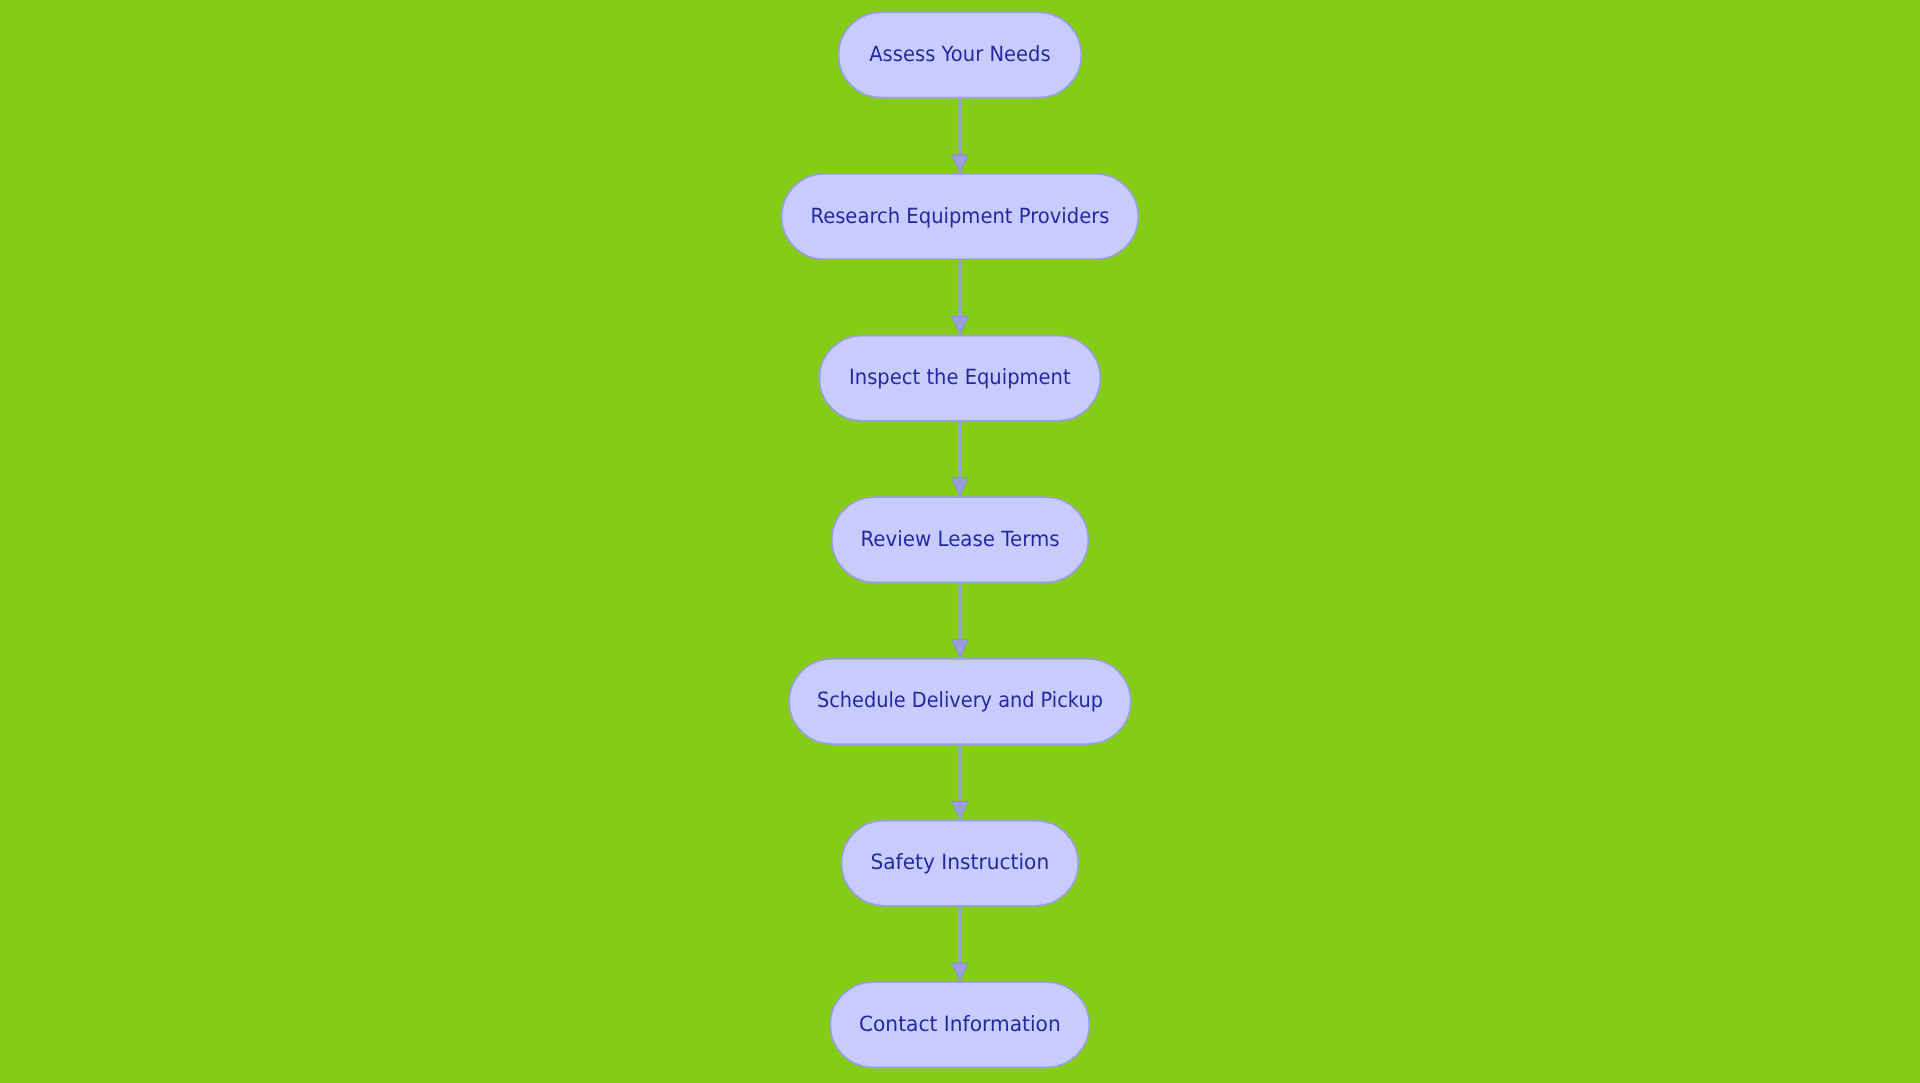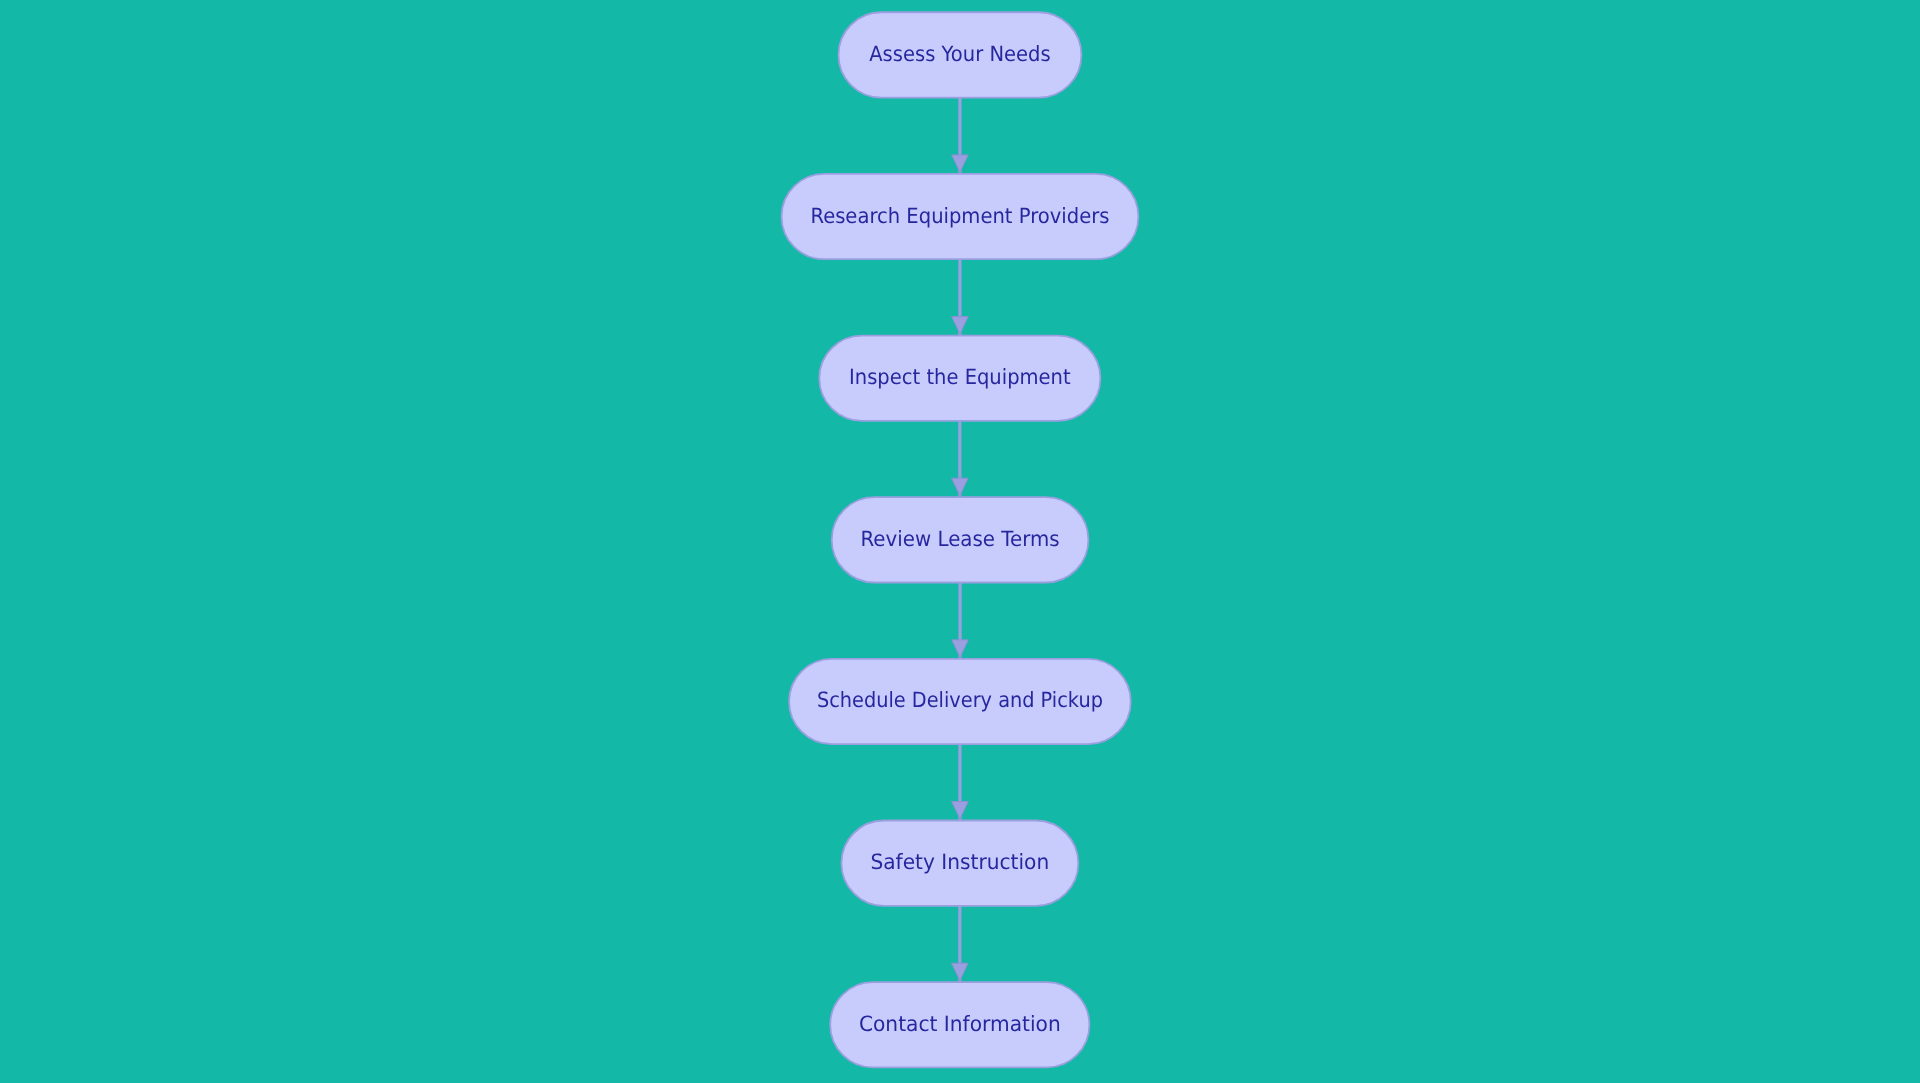--- a/index.html
+++ b/index.html
@@ -8,21 +8,21 @@
     padding: 0;
     background: #ffffff;
     width: 1920px;
     height: 1083px;
     overflow: hidden;
   }
   #flowchart-root {
     position: relative;
     width: 1920px;
     height: 1083px;
-    background: #14b8a6;
+    background: #84cc16;
   }
   #flow-svg {
     display: block;
     width: 1920px;
     height: 1083px;
   }
   .node-shape {
     fill: #c8ccfc;
     stroke: #9a9fe0;
     stroke-width: 1.8px;

